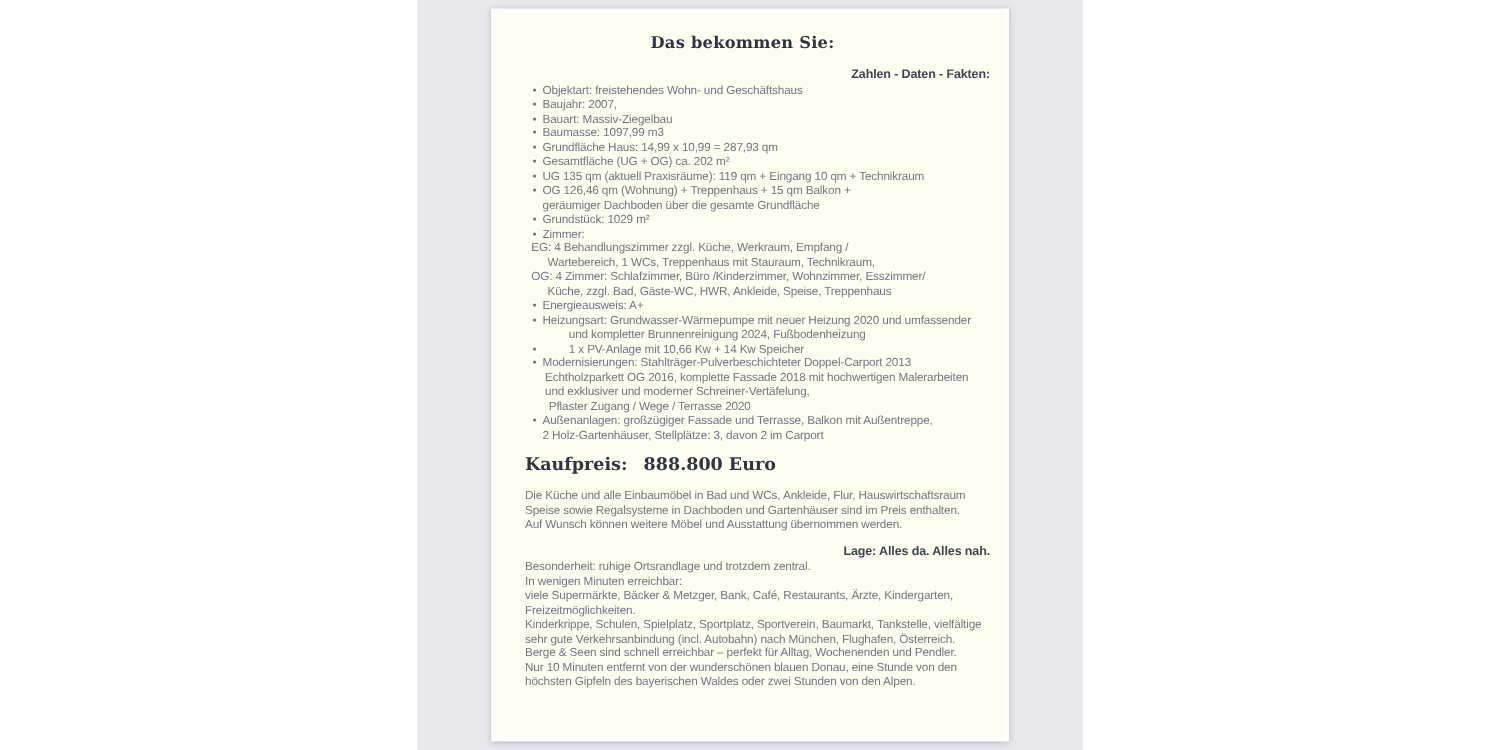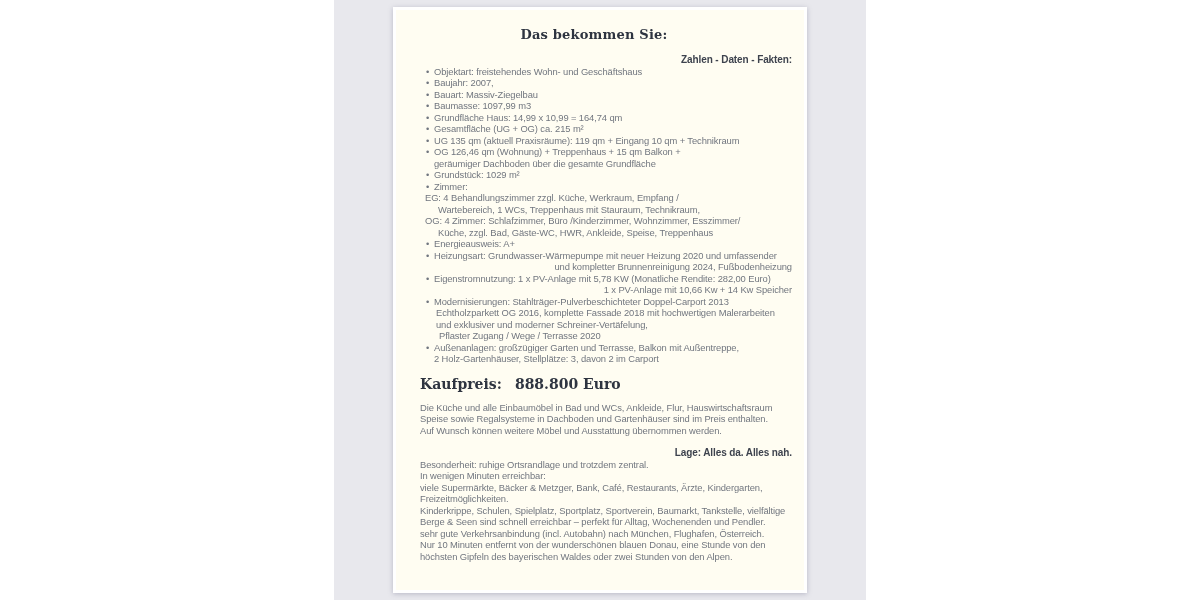--- a/index.html
+++ b/index.html
@@ -62,21 +62,21 @@
   }
   ul.facts { list-style: none; margin: 0; padding: 0; }
   ul.facts li { position: relative; padding-left: 14px; }
   ul.facts .bullet {
     position: absolute; left: 6px; top: 0;
     font-size: 9.4px; line-height: 11.5px;
     color: var(--body-color);
   }
   .ind-sub  { margin-left: 4px; }    
   .ind-eg   { margin-left: -9px; }   
-  .ind-deep { margin-left: 21px; text-align: right; }   
+  .ind-deep { margin-left: 21px; }   
   .ind-a    { margin-left: 2px; }    
   .ind-b    { margin-left: 5px; }    
   .price-heading {
     margin: 10px 0 0 0;
     font-family: "DejaVu Serif", "Liberation Serif", serif;
     font-weight: bold;
     font-size: 14px;
     line-height: 18px;
     color: var(--title-color);
   }
@@ -106,25 +106,25 @@
       <li>
         <span class="bullet">•</span>
         <div class="tl">Bauart: Massiv-Ziegelbau</div>
       </li>
       <li>
         <span class="bullet">•</span>
         <div class="tl">Baumasse: 1097,99 m3</div>
       </li>
       <li>
         <span class="bullet">•</span>
-        <div class="tl">Grundfläche Haus: 14,99 x 10,99 = 164,74 qm</div>
+        <div class="tl">Grundfläche Haus: 14,99 x 10,99 = 287,93 qm</div>
       </li>
       <li>
         <span class="bullet">•</span>
-        <div class="tl">Gesamtfläche (UG + OG) ca. 215 m²</div>
+        <div class="tl">Gesamtfläche (UG + OG) ca. 202 m²</div>
       </li>
       <li>
         <span class="bullet">•</span>
         <div class="tl">UG 135 qm (aktuell Praxisräume): 119 qm + Eingang 10 qm + Technikraum</div>
       </li>
       <li>
         <span class="bullet">•</span>
         <div class="tl">OG 126,46 qm (Wohnung) + Treppenhaus + 15 qm Balkon +</div>
         <div class="tl">geräumiger Dachboden über die gesamte Grundfläche</div>
       </li>
@@ -144,33 +144,32 @@
         <span class="bullet">•</span>
         <div class="tl">Energieausweis: A+</div>
       </li>
       <li>
         <span class="bullet">•</span>
         <div class="tl">Heizungsart: Grundwasser-Wärmepumpe mit neuer Heizung 2020 und umfassender</div>
         <div class="tl ind-deep">und kompletter Brunnenreinigung 2024, Fußbodenheizung</div>
       </li>
       <li>
         <span class="bullet">•</span>
-        <div class="tl">Eigenstromnutzung: 1 x PV-Anlage mit 5,78 KW (Monatliche Rendite: 282,00 Euro)</div>
         <div class="tl ind-deep">1 x PV-Anlage mit 10,66 Kw + 14 Kw Speicher</div>
       </li>
       <li>
         <span class="bullet">•</span>
         <div class="tl">Modernisierungen: Stahlträger-Pulverbeschichteter Doppel-Carport 2013</div>
         <div class="tl ind-a">Echtholzparkett OG 2016, komplette Fassade 2018 mit hochwertigen Malerarbeiten</div>
         <div class="tl ind-a">und exklusiver und moderner Schreiner-Vertäfelung,</div>
         <div class="tl ind-b">Pflaster Zugang / Wege / Terrasse 2020</div>
       </li>
       <li>
         <span class="bullet">•</span>
-        <div class="tl">Außenanlagen: großzügiger Garten und Terrasse, Balkon mit Außentreppe,</div>
+        <div class="tl">Außenanlagen: großzügiger Fassade und Terrasse, Balkon mit Außentreppe,</div>
         <div class="tl">2 Holz-Gartenhäuser, Stellplätze: 3, davon 2 im Carport</div>
       </li>
     </ul>
 
     <h2 class="price-heading">
       <span>Kaufpreis:</span><span class="price-value">888.800 Euro</span>
     </h2>
 
     <div class="para">
       <div class="tl">Die Küche und alle Einbaumöbel in Bad und WCs, Ankleide, Flur, Hauswirtschaftsraum</div>
@@ -178,20 +177,20 @@
       <div class="tl">Auf Wunsch können weitere Möbel und Ausstattung übernommen werden.</div>
     </div>
 
     <div class="location">
       <h2 class="section-heading" style="margin-top:0;">Lage: Alles da. Alles nah.</h2>
       <div class="tl">Besonderheit: ruhige Ortsrandlage und trotzdem zentral.</div>
       <div class="tl">In wenigen Minuten erreichbar:</div>
       <div class="tl">viele Supermärkte, Bäcker &amp; Metzger, Bank, Café, Restaurants, Ärzte, Kindergarten,</div>
       <div class="tl">Freizeitmöglichkeiten.</div>
       <div class="tl">Kinderkrippe, Schulen, Spielplatz, Sportplatz, Sportverein, Baumarkt, Tankstelle, vielfältige</div>
+      <div class="tl">sehr gute Verkehrsanbindung (incl. Autobahn) nach München, Flughafen, Österreich.</div>
       <div class="tl">Berge &amp; Seen sind schnell erreichbar – perfekt für Alltag, Wochenenden und Pendler.</div>
-      <div class="tl">sehr gute Verkehrsanbindung (incl. Autobahn) nach München, Flughafen, Österreich.</div>
       <div class="tl">Nur 10 Minuten entfernt von der wunderschönen blauen Donau, eine Stunde von den</div>
       <div class="tl">höchsten Gipfeln des bayerischen Waldes oder zwei Stunden von den Alpen.</div>
     </div>
 
   </div>
 </div>
 
 </body></html>

